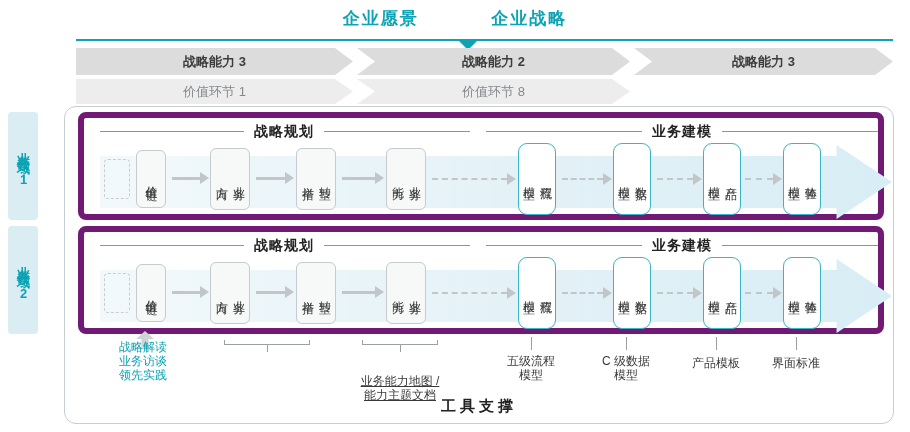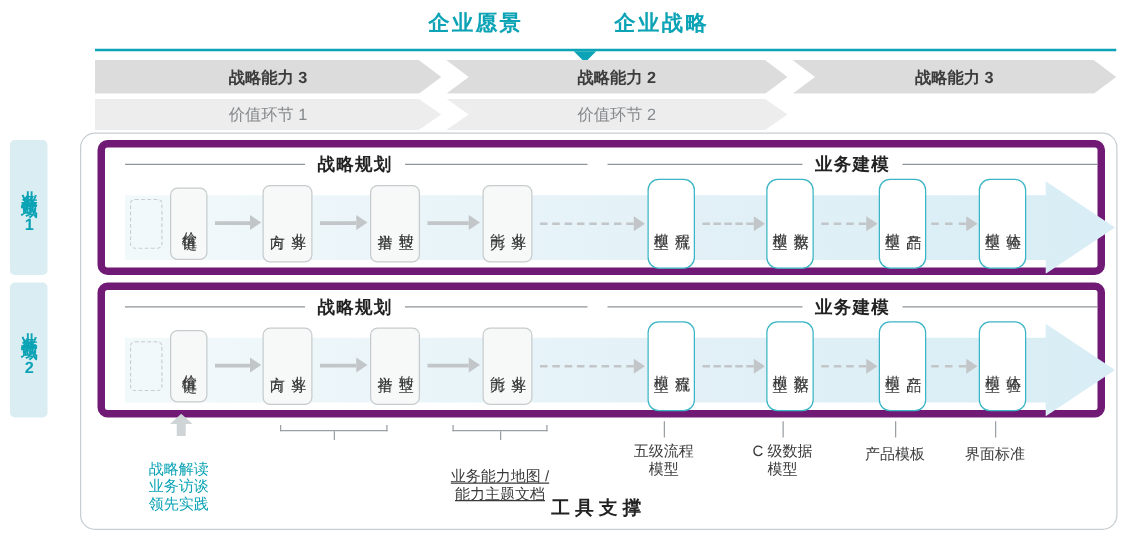--- a/index.html
+++ b/index.html
@@ -99,21 +99,21 @@
              border-left:1px solid #9aa0a3; border-right:1px solid #9aa0a3; }
   .bracket-macro  { left:224px; width:86px; }
   .bracket-capmap { left:362px; width:76px; }
   .stem { position:absolute; width:1px; background:#9aa0a3; }
   .stem-macro  { left:267px; top:345px; height:7px; }
   .stem-capmap { left:400px; top:345px; height:7px; }
   .stem-pm  { left:531px; top:337px; height:13px; }
   .stem-dm  { left:626px; top:337px; height:13px; }
   .stem-prm { left:716px; top:337px; height:13px; }
   .stem-em  { left:796px; top:337px; height:13px; }
-  .note-inputs { left:95px;  top:368px; width:96px; }
+  .note-inputs { left:95px;  top:340px; width:96px; }
   .note-macro  { left:217px; top:354px; width:100px; }
   .note-capmap { left:340px; top:374px; width:120px;text-decoration:underline; }
   .note-pl5 { left:491px; top:354px; width:80px; }
   .note-dc  { left:586px; top:354px; width:80px; }
   .note-pt  { left:676px; top:356px; width:80px; }
   .note-ui  { left:756px; top:356px; width:80px; }
 </style>
 </head>
 <body>
 
@@ -124,21 +124,21 @@
     <span>企业战略</span>
   </div>
   <div class="top-line"></div>
   <div class="top-notch"></div>
 
   <div class="band-seg cap-seg seg-1 chev-first">战略能力 3</div>
   <div class="band-seg cap-seg seg-2 chev-mid">战略能力 2</div>
   <div class="band-seg cap-seg seg-3 chev-mid">战略能力 3</div>
 
   <div class="band-seg val-seg seg-1 chev-first">价值环节 1</div>
-  <div class="band-seg val-seg seg-2 chev-mid">价值环节 2</div>
+  <div class="band-seg val-seg seg-2 chev-mid">价值环节 8</div>
 
   <div class="tool-frame"></div>
 
   <div class="domain-tab tab-1">业务领域 1</div>
   <div class="domain-tab tab-2">业务领域 2</div>
 
   <div class="domain-row row-a">
     <div class="sec-line plan-line"></div>
     <div class="sec-line model-line"></div>
     <div class="sec-title plan-title">战略规划</div>

